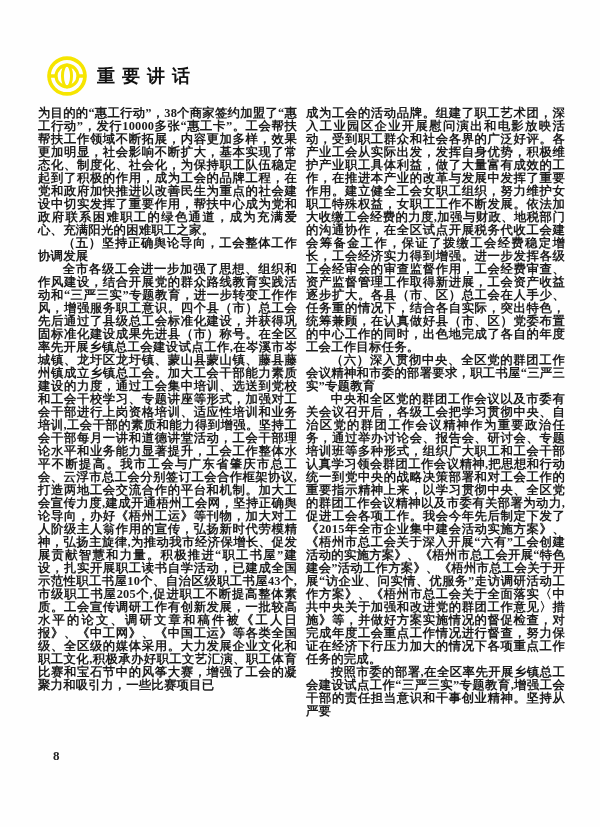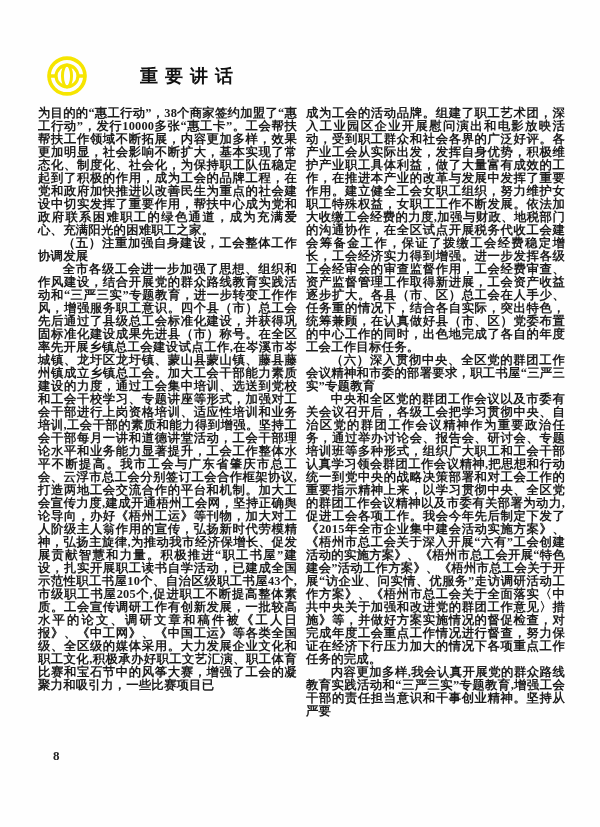--- a/index.html
+++ b/index.html
@@ -22,21 +22,20 @@
     display:flex;align-items:center;gap:9px;
   }
   .logo{width:42px;height:42px;display:block;}
   .page-title{
     font-family:"Liberation Sans","DejaVu Sans",sans-serif;
     font-weight:bold;
     font-size:18px;
     letter-spacing:7px;
     color:#111;
     white-space:nowrap;
-    margin-left:43px;
   }
   
   .content{
     position:absolute;
     left:38px;top:107px;
     width:527px;
     display:flex;
     gap:9px;
   }
   .col{
@@ -73,26 +72,26 @@
         <ellipse cx="24" cy="24" rx="5.2" ry="12.5" stroke-width="3.4"></ellipse>
         <path d="M2 24 h9.5 M36.5 24 h9.5" stroke-width="4.2"></path>
       </g>
     </svg>
     <span class="page-title">重要讲话</span>
   </div>
 
   <div class="content">
     <div class="col">
       <p>为目的的“惠工行动”，38个商家签约加盟了“惠工行动”，发行10000多张“惠工卡”。工会帮扶帮扶工作领域不断拓展，内容更加多样，效果更加明显，社会影响不断扩大，基本实现了常态化、制度化、社会化，为保持职工队伍稳定起到了积极的作用，成为工会的品牌工程，在党和政府加快推进以改善民生为重点的社会建设中切实发挥了重要作用，帮扶中心成为党和政府联系困难职工的绿色通道，成为充满爱心、充满阳光的困难职工之家。</p>
-      <p class="indent">（五）注重加强自身建设，工会整体工作协调发展</p>
+      <p class="indent">（五）坚持正确舆论导向，工会整体工作协调发展</p>
       <p class="indent">全市各级工会进一步加强了思想、组织和作风建设，结合开展党的群众路线教育实践活动和“三严三实”专题教育，进一步转变工作作风，增强服务职工意识。四个县（市）总工会先后通过了县级总工会标准化建设，并获得巩固标准化建设成果先进县（市）称号。在全区率先开展乡镇总工会建设试点工作,在岑溪市岑城镇、龙圩区龙圩镇、蒙山县蒙山镇、藤县藤州镇成立乡镇总工会。加大工会干部能力素质建设的力度，通过工会集中培训、选送到党校和工会干校学习、专题讲座等形式，加强对工会干部进行上岗资格培训、适应性培训和业务培训,工会干部的素质和能力得到增强。坚持工会干部每月一讲和道德讲堂活动，工会干部理论水平和业务能力显著提升，工会工作整体水平不断提高。我市工会与广东省肇庆市总工会、云浮市总工会分别签订工会合作框架协议,打造两地工会交流合作的平台和机制。加大工会宣传力度,建成开通梧州工会网，坚持正确舆论导向，办好《梧州工运》等刊物，加大对工人阶级主人翁作用的宣传，弘扬新时代劳模精神，弘扬主旋律,为推动我市经济保增长、促发展贡献智慧和力量。积极推进“职工书屋”建设，扎实开展职工读书自学活动，已建成全国示范性职工书屋10个、自治区级职工书屋43个,市级职工书屋205个,促进职工不断提高整体素质。工会宣传调研工作有创新发展，一批较高水平的论文、调研文章和稿件被《工人日报》、《中工网》、《中国工运》等各类全国级、全区级的媒体采用。大力发展企业文化和职工文化,积极承办好职工文艺汇演、职工体育比赛和宝石节中的风筝大赛，增强了工会的凝聚力和吸引力，一些比赛项目已</p>
     </div>
     <div class="col">
       <p>成为工会的活动品牌。组建了职工艺术团，深入工业园区企业开展慰问演出和电影放映活动，受到职工群众和社会各界的广泛好评。各产业工会从实际出发，发挥自身优势，积极维护产业职工具体利益，做了大量富有成效的工作，在推进本产业的改革与发展中发挥了重要作用。建立健全工会女职工组织，努力维护女职工特殊权益，女职工工作不断发展。依法加大收缴工会经费的力度,加强与财政、地税部门的沟通协作，在全区试点开展税务代收工会建会筹备金工作，保证了拨缴工会经费稳定增长，工会经济实力得到增强。进一步发挥各级工会经审会的审查监督作用，工会经费审查、资产监督管理工作取得新进展，工会资产收益逐步扩大。各县（市、区）总工会在人手少、任务重的情况下，结合各自实际，突出特色，统筹兼顾，在认真做好县（市、区）党委布置的中心工作的同时，出色地完成了各自的年度工会工作目标任务。</p>
       <p class="indent">（六）深入贯彻中央、全区党的群团工作会议精神和市委的部署要求，职工书屋“三严三实”专题教育</p>
       <p class="indent">中央和全区党的群团工作会议以及市委有关会议召开后，各级工会把学习贯彻中央、自治区党的群团工作会议精神作为重要政治任务，通过举办讨论会、报告会、研讨会、专题培训班等多种形式，组织广大职工和工会干部认真学习领会群团工作会议精神,把思想和行动统一到党中央的战略决策部署和对工会工作的重要指示精神上来，以学习贯彻中央、全区党的群团工作会议精神以及市委有关部署为动力,促进工会各项工作。我会今年先后制定下发了《2015年全市企业集中建会活动实施方案》、《梧州市总工会关于深入开展“六有”工会创建活动的实施方案》、《梧州市总工会开展“特色建会”活动工作方案》、《梧州市总工会关于开展“访企业、问实情、优服务”走访调研活动工作方案》、《梧州市总工会关于全面落实〈中共中央关于加强和改进党的群团工作意见〉措施》等，并做好方案实施情况的督促检查，对完成年度工会重点工作情况进行督查，努力保证在经济下行压力加大的情况下各项重点工作任务的完成。</p>
-      <p class="indent">内容更加多样,我会认真开展党的群众路线教育实践活动和“三严三实”专题教育,增强工会干部的责任担当意识和干事创业精神。坚持从严要</p>
+      <p class="indent">按照市委的部署,在全区率先开展乡镇总工会建设试点工作“三严三实”专题教育,增强工会干部的责任担当意识和干事创业精神。坚持从严要</p>
     </div>
   </div>
 
   <div class="page-number">8</div>
 
 </div>
 
 </body></html>

